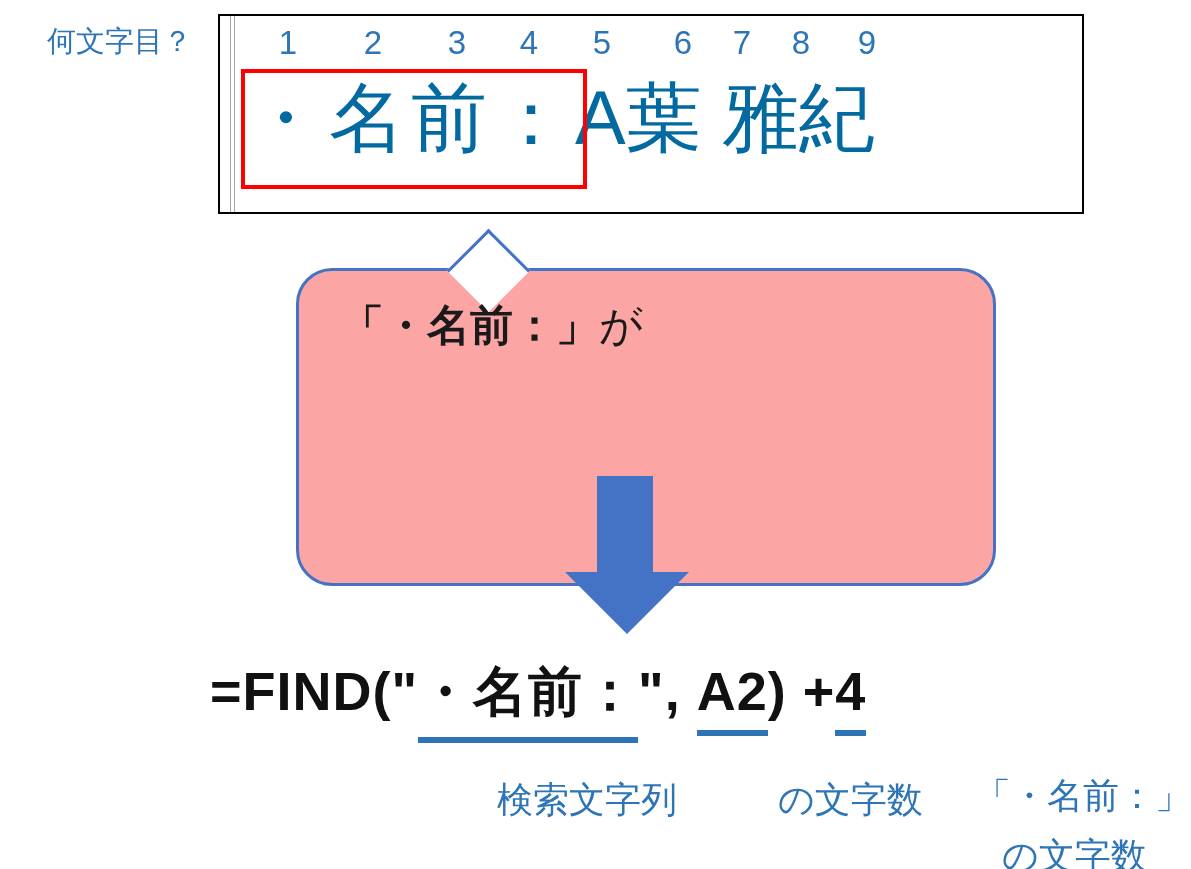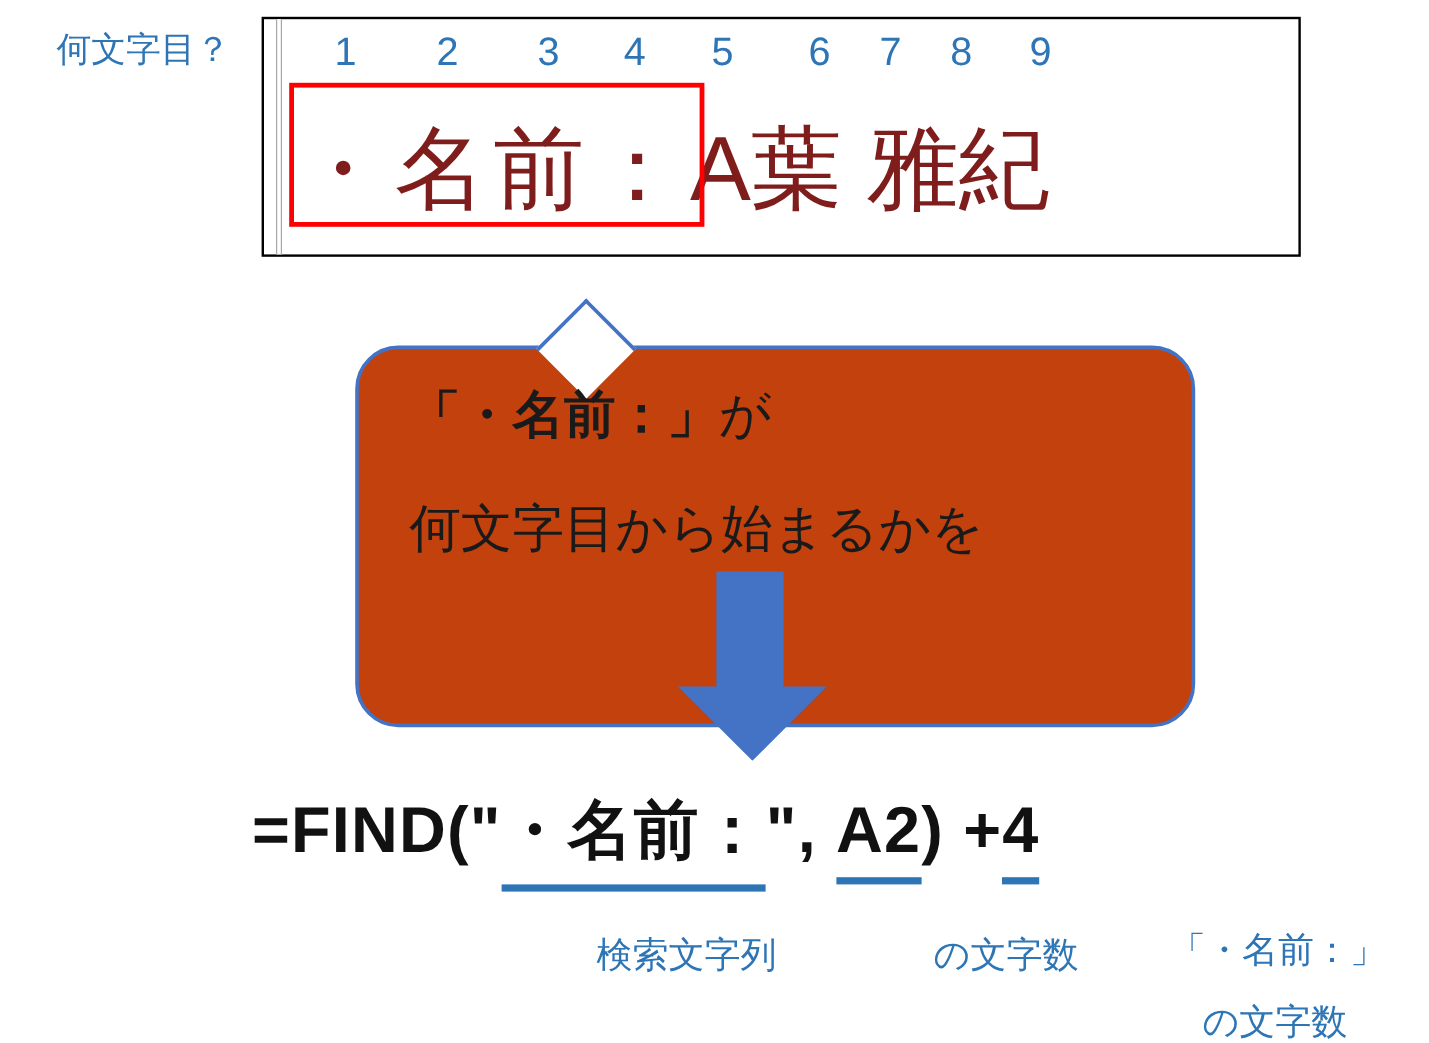--- a/index.html
+++ b/index.html
@@ -13,41 +13,41 @@
 
   
   .q-label { left: 2px; top: 22px; font-size: 29px; color: #2E75B6; white-space: nowrap; margin-left: 45px; }
 
   
   .cell-box { left: 218px; top: 14px; width: 862px; height: 196px; border: 2px solid #000; background: #fff; }
   .gridline { left: 10px; top: 0; bottom: 0; width: 3px; border-left: 1px solid #a6a6a6; border-right: 1px solid #a6a6a6; background: #fff; }
   .digit { top: 8px; font-size: 33px; color: #2E75B6; transform: translateX(-50%); }
   .d1{left:68px}.d2{left:153px}.d3{left:237px}.d4{left:309px}.d5{left:382px}
   .d6{left:463px}.d7{left:522px}.d8{left:581px}.d9{left:647px}
-  .cell-text { left: 27px; top: 88px; font-size: 76px; line-height: 1; color: #7f1d1d; white-space: pre; }
+  .cell-text { left: 27px; top: 64px; font-size: 76px; line-height: 1; color: #0369a1; white-space: pre; }
   .cell-text .hl { letter-spacing: 6px; }
   .red-frame { left: 21px; top: 53px; width: 338px; height: 112px; border: 4px solid #FF0000; z-index: 3; }
 
   
-  .bubble { left: 296px; top: 268px; width: 694px; height: 312px; border: 3px solid #4472C4; border-radius: 36px; background: #c2410c; margin-top: 20px; }
+  .bubble { left: 296px; top: 268px; width: 694px; height: 312px; border: 3px solid #4472C4; border-radius: 36px; background: #fca5a5; }
   .bubble-tail { left: 160px; top: -30px; width: 56px; height: 56px; background: #fff;
                  border-top: 3px solid #4472C4; border-left: 3px solid #4472C4; transform: rotate(45deg); }
   .bubble-line { left: 42px; font-size: 43px; color: #1a1a1a; white-space: nowrap; }
   .bl1 { top: 26px; } .bl2 { top: 121px; } .bl3 { top: 216px; }
   .bold { font-weight: bold; }
 
   
   .down-arrow { left: 565px; top: 476px; z-index: 5; }
 
   
   .formula { left: 210px; top: 656px; font-size: 54px; font-weight: bold; color: #111; white-space: nowrap; letter-spacing: 1px; }
   .u { display: inline-block; border-bottom: 6px solid #2E75B6; padding-bottom: 8px; }
 
   
-  .blue-label { font-size: 30px; color: #2E75B6; white-space: nowrap; }
+  .blue-label { font-size: 36px; color: #2E75B6; white-space: nowrap; }
   .lbl-search { left: 497px; top: 776px; }
   .lbl-range  { left: 778px; top: 776px; }
   .lbl-count1 { left: 975px; top: 772px; }
   .lbl-count2 { left: 1002px; top: 832px; }
 </style>
 </head>
 <body>
 
 <div class="abs q-label">何文字目？</div>
 
@@ -65,21 +65,20 @@
   <span class="abs digit d9">9</span>
 
   <div class="abs cell-text"><span class="hl">・名前：</span><span>A葉 雅紀</span></div>
 
   <div class="abs red-frame"></div>
 </div>
 
 <div class="abs bubble">
   <div class="abs bubble-tail"></div>
   <div class="abs bubble-line bl1"><span class="bold">「・名前：」</span><span>が</span></div>
-  <div class="abs bubble-line bl2">何文字目から始まるかを</div>
 </div>
 
 <svg class="abs down-arrow" width="124" height="158" viewBox="0 0 124 158">
   <polygon points="32,0 88,0 88,96 124,96 62,158 0,96 32,96" fill="#4472C4"></polygon>
 </svg>
 
 <div class="abs formula"><span>=FIND("</span><span class="u">・名前：</span><span>", </span><span class="u">A2</span><span>) +</span><span class="u">4</span></div>
 
 <div class="abs blue-label lbl-search">検索文字列</div>
 <div class="abs blue-label lbl-range">の文字数</div>

